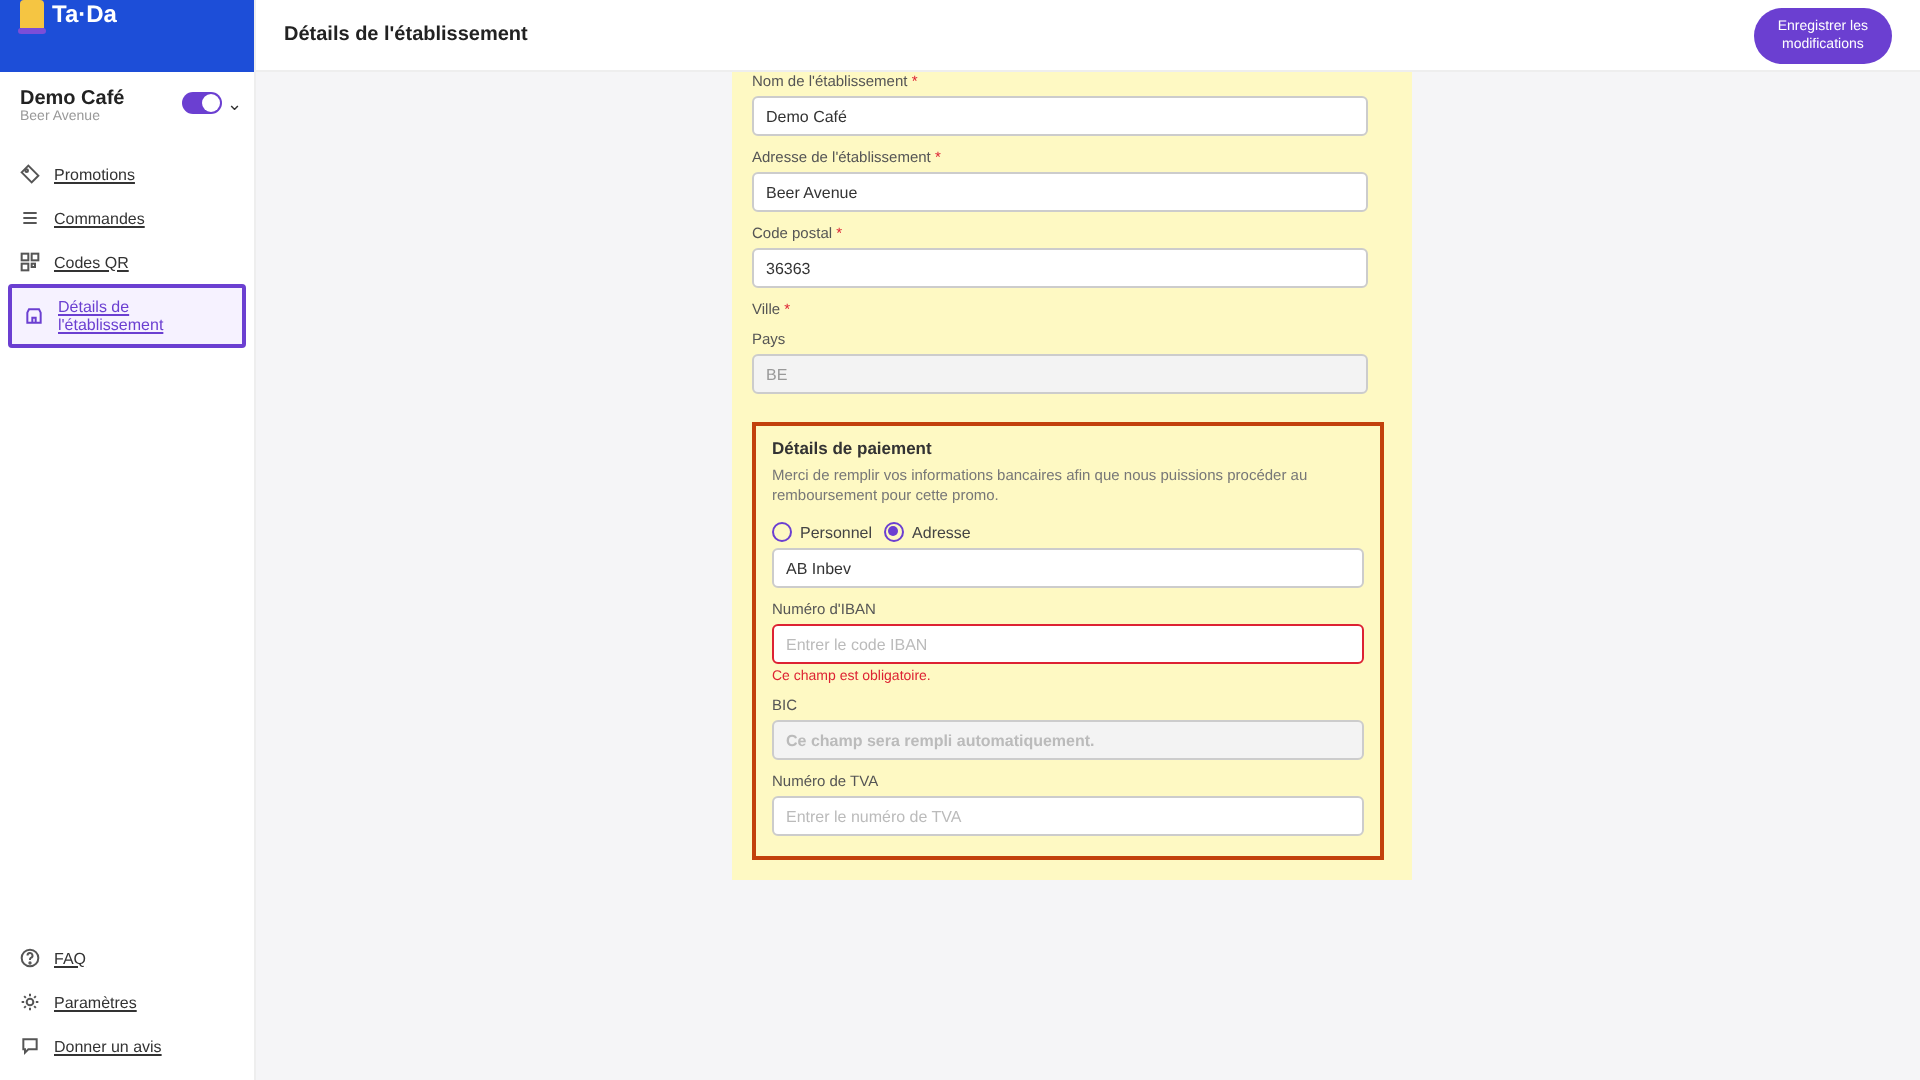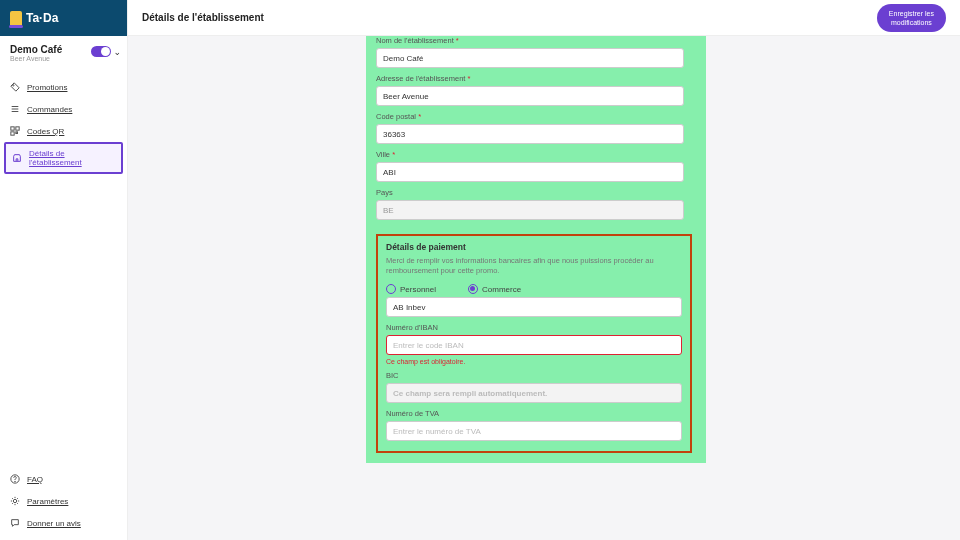--- a/index.html
+++ b/index.html
@@ -1,20 +1,20 @@
 <!DOCTYPE html>
 <html><head>
 <meta charset="utf-8">
 <style>
   * { box-sizing: border-box; margin: 0; padding: 0; font-family: Arial, Helvetica, sans-serif; }
   body { background: #f5f5f7; width: 960px; height: 540px; overflow: hidden; position: relative; }
 
   
   .sidebar { position: absolute; left: 0; top: 0; width: 128px; height: 540px; background: #fff; border-right: 1px solid #eee; display: flex; flex-direction: column; }
-  .logo-bar { background: #0c4a6e; height: 36px; display: flex; align-items: center; padding-left: 10px; }
+  .logo-bar { background: #1d4ed8; height: 36px; display: flex; align-items: flex-start; padding-left: 10px; }
   .logo-icon { width: 12px; height: 14px; background: linear-gradient(#f5c542,#f5c542); border-radius: 2px 2px 0 0; margin-right: 4px; position: relative; }
   .logo-icon::after { content:""; position:absolute; bottom:-3px; left:-1px; width:14px; height:3px; background:#7b4ed8; border-radius:2px; }
   .logo-text { color: #fff; font-weight: bold; font-size: 12px; }
 
   .venue-block { padding: 8px 10px 6px 10px; position: relative; }
   .venue-name { font-size: 10px; font-weight: bold; color: #222; }
   .venue-sub { font-size: 7px; color: #999; }
   .toggle-wrap { position: absolute; right: 6px; top: 10px; display:flex; align-items:center; gap:2px; }
   .toggle { width: 20px; height: 11px; background: #6b3fd1; border-radius: 6px; position: relative; }
   .toggle::after { content:""; width:9px; height:9px; background:#fff; border-radius:50%; position:absolute; right:1px; top:1px; }
@@ -28,33 +28,33 @@
 
   .bottom-nav { margin-top:auto; margin-bottom:6px; }
 
   
   .header { position:absolute; left:128px; top:0; right:0; height:36px; background:#fff; border-bottom:1px solid #eee; display:flex; align-items:center; padding:0 14px; }
   .header-title { font-size:10px; font-weight:bold; color:#222; }
   .save-btn { margin-left:auto; background:#6b3fd1; color:#fff; border:none; border-radius:14px; font-size:7px; line-height:9px; padding:5px 12px; text-align:center; cursor:pointer; }
 
   
   .main { position:absolute; left:128px; top:36px; right:0; bottom:0; overflow:hidden; }
-  .form-card { position:absolute; left:238px; top:-12px; width:340px; background:#86efac; padding:6px 10px 10px 10px; }
+  .form-card { position:absolute; left:238px; top:-12px; width:340px; background:#fef9c3; padding:6px 10px 10px 10px; }
 
   .field-label { font-size:7.5px; color:#555; margin-top:6px; }
   .req { color:#d23; }
   .field-input { width:308px; height:20px; border:1px solid #ccc; border-radius:3px; font-size:8px; color:#333; padding:0 6px; margin-top:3px; background:#fff; }
   .field-input.readonly { background:#f3f3f3; color:#999; }
   .field-input.error { border-color:#d23; }
 
   .section-box { border:2px solid #c2410c; padding:6px 8px 10px 8px; margin-top:14px; width:316px; }
   .section-title { font-size:8.5px; font-weight:bold; color:#333; }
   .section-desc { font-size:7.5px; color:#777; margin-top:4px; line-height:10px; }
 
-  .radio-row { display:flex; gap:32px; margin-top:8px; align-items:center; }
+  .radio-row { display:flex; gap:6px; margin-top:8px; align-items:center; }
   .radio { display:flex; align-items:center; gap:4px; font-size:8px; color:#444; cursor:pointer; }
   .radio .dot { width:10px; height:10px; border:1.5px solid #6b3fd1; border-radius:50%; display:inline-block; position:relative; }
   .radio.checked .dot::after { content:""; position:absolute; width:5px; height:5px; background:#6b3fd1; border-radius:50%; left:1px; top:1px; }
 
   .err-msg { font-size:7px; color:#d23; margin-top:3px; }
 
   .field-input::placeholder { color:#bbb; }
   .field-input.bic { background:#f3f3f3; color:#999; }
 </style>
 </head>
@@ -146,38 +146,37 @@
     <div class="field-label"><span>Nom de l'établissement</span> <span class="req">*</span></div>
     <input class="field-input" value="Demo Café" style="">
 
     <div class="field-label"><span>Adresse de l'établissement</span> <span class="req">*</span></div>
     <input class="field-input" value="Beer Avenue" style="">
 
     <div class="field-label"><span>Code postal</span> <span class="req">*</span></div>
     <input class="field-input" value="36363" style="">
 
     <div class="field-label"><span>Ville</span> <span class="req">*</span></div>
-    <input class="field-input" value="ABI" style="">
 
     <div class="field-label">Pays</div>
     <input class="field-input readonly" readonly="" value="BE" style="">
 
     
     <div class="section-box">
       <div class="section-title">Détails de paiement</div>
       <div class="section-desc">Merci de remplir vos informations bancaires afin que nous puissions procéder au remboursement pour cette promo.</div>
 
       <div class="radio-row">
         <label class="radio">
           <span class="dot"></span>
           <span>Personnel</span>
         </label>
         <label class="radio checked">
           <span class="dot"></span>
-          <span>Commerce</span>
+          <span>Adresse</span>
         </label>
       </div>
 
       <input class="field-input" style="width: 296px;" value="AB Inbev">
 
       <div class="field-label">Numéro d'IBAN</div>
       <input class="field-input error" style="width: 296px;" placeholder="Entrer le code IBAN">
       <div class="err-msg">Ce champ est obligatoire.</div>
 
       <div class="field-label">BIC</div>

